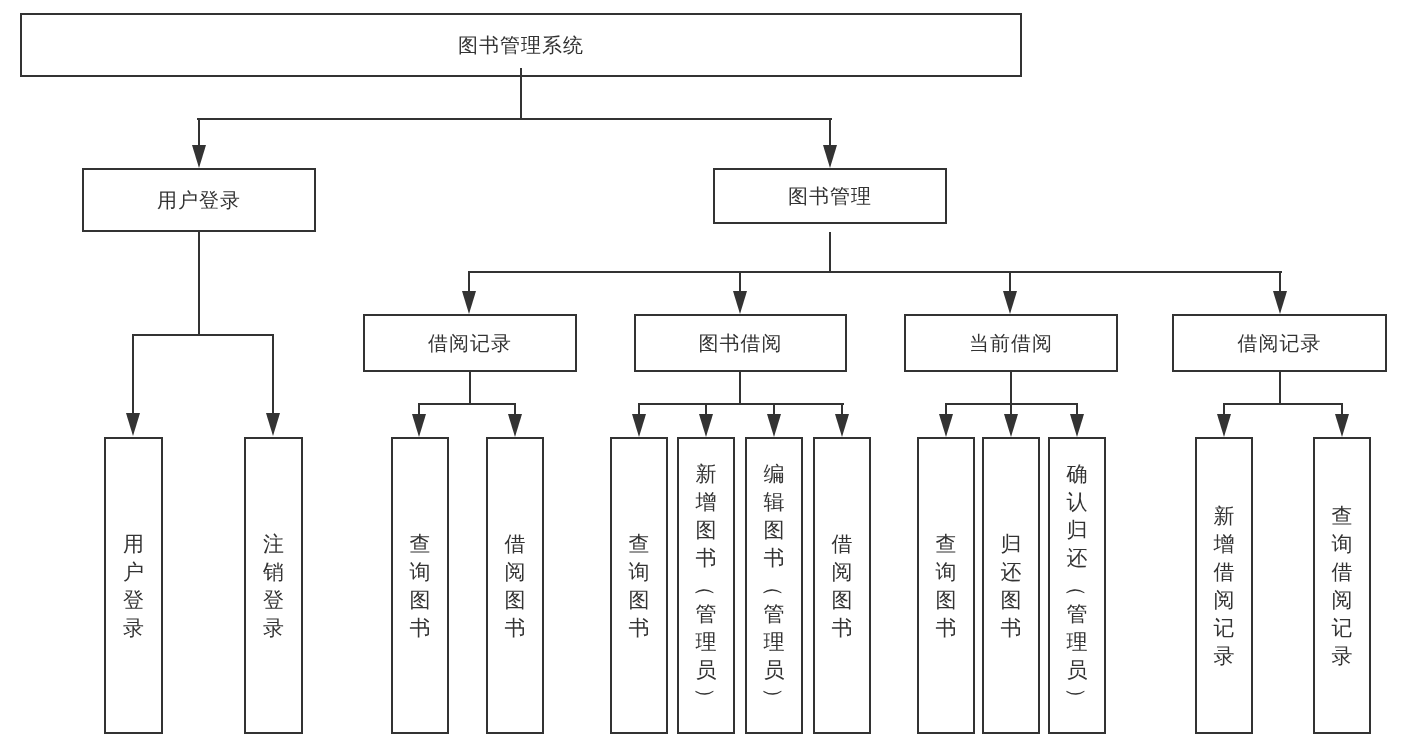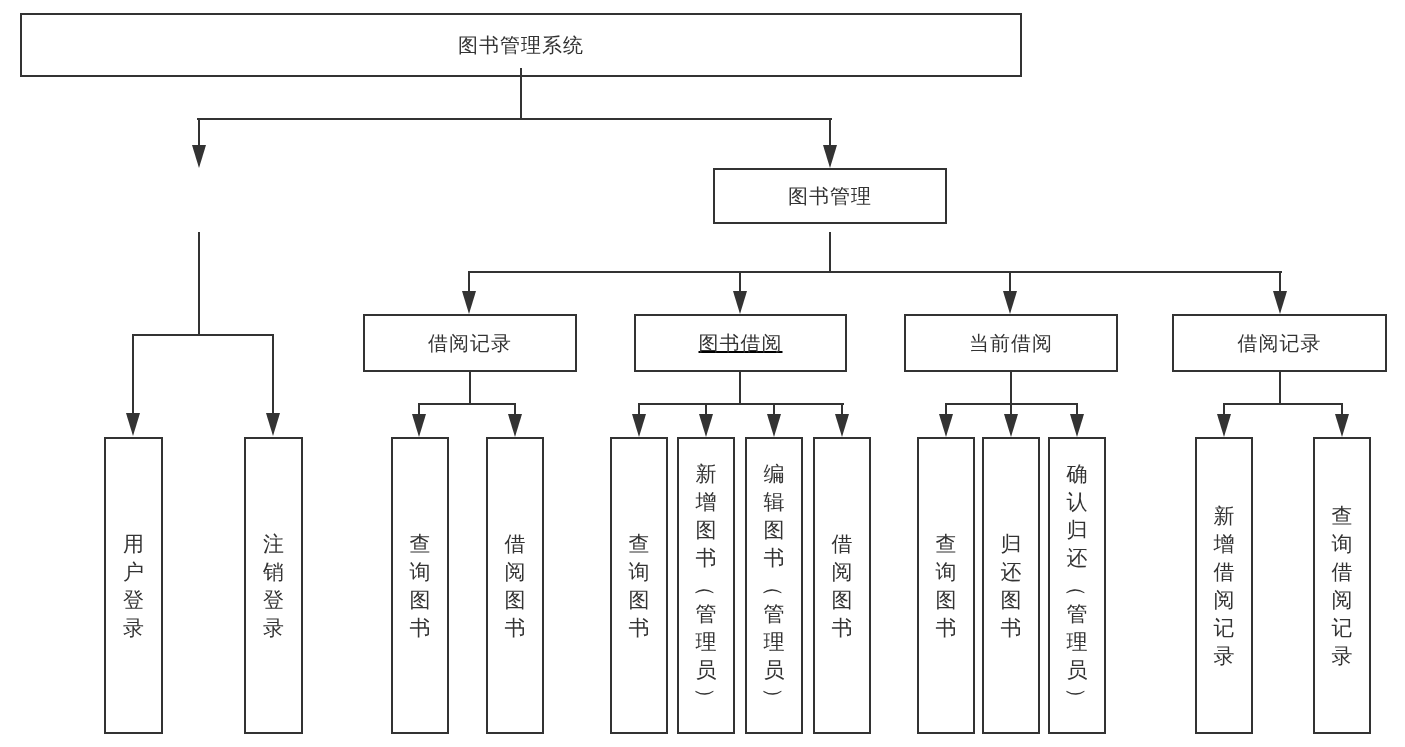--- a/index.html
+++ b/index.html
@@ -51,20 +51,23 @@
     <span class="lbl">图书管理系统</span>
   </div>
 
   <div class="vline" style="left:520px;top:68px;width:2px;height:51px;"></div>
   <div class="hline" style="left:197px;top:118px;width:635px;height:2px;"></div>
   <div class="vline" style="left:198px;top:118px;width:2px;height:28px;"></div>
   <div class="arr" style="left:192px;top:145px;"></div>
   <div class="vline" style="left:829px;top:118px;width:2px;height:28px;"></div>
   <div class="arr" style="left:823px;top:145px;"></div>
 
+  <div class="box" style="left:82px;top:168px;width:234px;height:64px;">
+    <span class="lbl">用户登录</span>
+  </div>
   <div class="box" style="left:713px;top:168px;width:234px;height:56px;">
     <span class="lbl">图书管理</span>
   </div>
 
   <div class="vline" style="left:198px;top:232px;width:2px;height:104px;"></div>
   <div class="hline" style="left:132px;top:334px;width:142px;height:2px;"></div>
   <div class="vline" style="left:132px;top:334px;width:2px;height:80px;"></div>
   <div class="arr" style="left:126px;top:413px;"></div>
   <div class="vline" style="left:272px;top:334px;width:2px;height:80px;"></div>
   <div class="arr" style="left:266px;top:413px;"></div>
@@ -76,21 +79,21 @@
   <div class="vline" style="left:739px;top:271px;width:2px;height:21px;"></div>
   <div class="arr" style="left:733px;top:291px;"></div>
   <div class="vline" style="left:1009px;top:271px;width:2px;height:21px;"></div>
   <div class="arr" style="left:1003px;top:291px;"></div>
   <div class="vline" style="left:1279px;top:271px;width:2px;height:21px;"></div>
   <div class="arr" style="left:1273px;top:291px;"></div>
 
   <div class="box" style="left:363px;top:314px;width:214px;height:58px;">
     <span class="lbl">借阅记录</span>
   </div>
-  <div class="box" style="left:634px;top:314px;width:213px;height:58px;text-decoration:underline;">
+  <div class="box" style="left:634px;top:314px;width:213px;height:58px;">
     <span class="lbl">图书借阅</span>
   </div>
   <div class="box" style="left:904px;top:314px;width:214px;height:58px;">
     <span class="lbl">当前借阅</span>
   </div>
   <div class="box" style="left:1172px;top:314px;width:215px;height:58px;">
     <span class="lbl">借阅记录</span>
   </div>
 
   <div class="vline" style="left:469px;top:372px;width:2px;height:33px;"></div>

